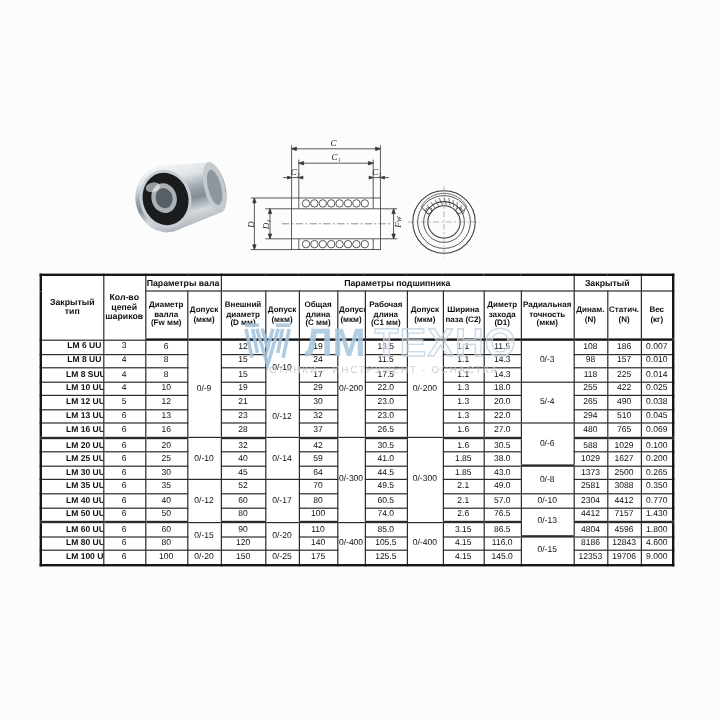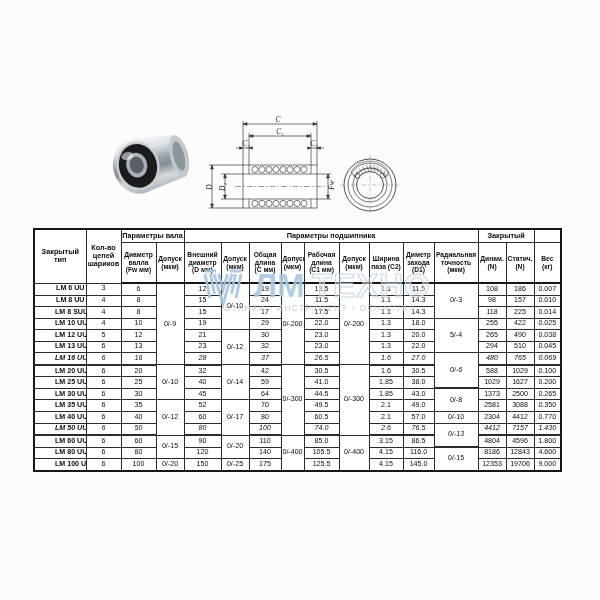--- a/index.html
+++ b/index.html
@@ -26,21 +26,21 @@
   }
   .spec th, .spec td {
     border:1px solid #2b2b2b; text-align:center; vertical-align:middle;
     color:#0d0d0d; padding:0; overflow:hidden;
   }
   .spec thead th { font-weight:bold; font-size:6.7px; line-height:1.12; padding:1px 1px; }
   .spec tr.group-row th { font-size:7.3px; height:12px; padding:0; }
   .spec thead tr:last-child th { border-bottom:2px solid #161616; height:37px; }
   .spec tbody td { font-size:7.1px; height:10.55px; line-height:1; }
   .spec td.model { text-align:center; padding-left:20px; font-weight:bold; white-space:nowrap; }
-  .spec tr.thick td { border-bottom-width:2px;font-style:italic; }
+  .spec tr.thick td { border-bottom-width:2px; }
 
   
   #watermark { position:absolute; left:192px; top:254px; width:250px; height:64px;
                opacity:.88; pointer-events:none; }
 </style>
 </head>
 <body>
 
 <div class="stage">
 

